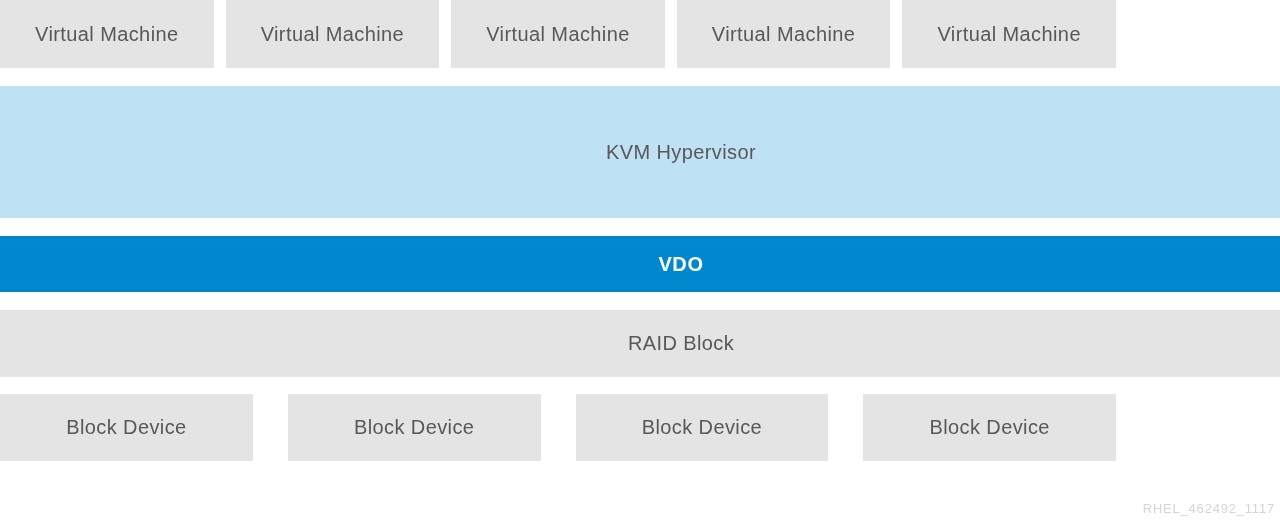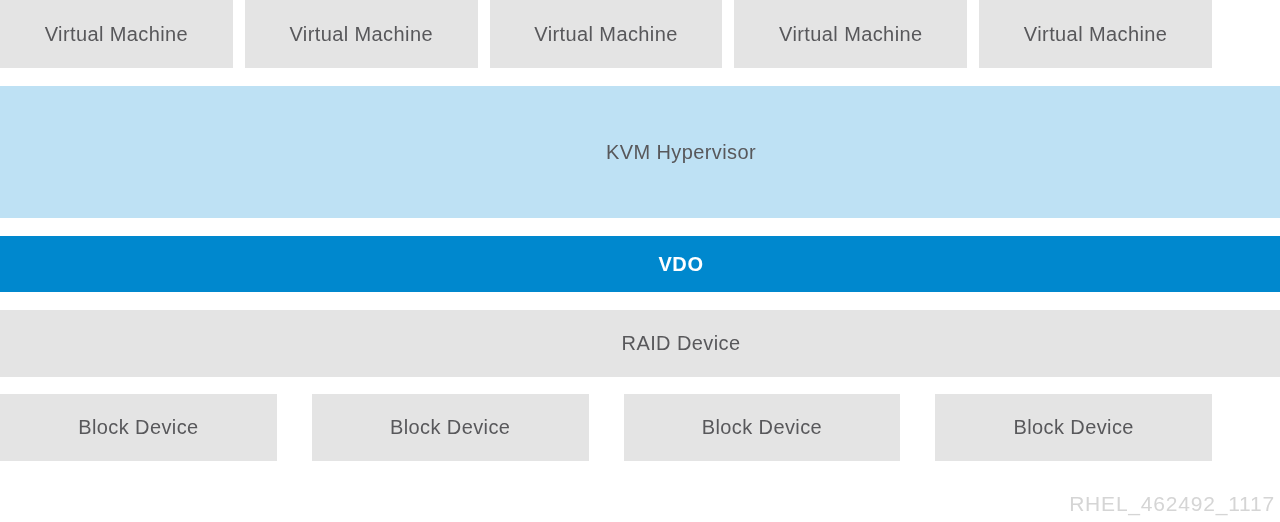--- a/index.html
+++ b/index.html
@@ -10,21 +10,21 @@
   .canvas {
     position: relative;
     width: 1280px;
     height: 522px;
     background: #ffffff;
     font-family: "Liberation Sans", "DejaVu Sans", sans-serif;
     overflow: hidden;
   }
   .row {
     display: flex;
-    width: 1212px;
+    width: 1116px;
   }
   .vm-row {
     gap: 12px;
     height: 68px;
   }
   .block-row {
     gap: 35px;
     height: 67px;
     margin-top: 17px;
   }
@@ -64,21 +64,21 @@
   .band-raid {
     margin-top: 18px;
     height: 67px;
     background: var(--box-gray, #e4e4e4);
   }
   .watermark {
     position: absolute;
     right: 5px;
     bottom: 6px;
     color: var(--watermark-gray, #d5d5d5);
-    font-size: 21px;
+    font-size: 13px;
     letter-spacing: 0.8px;
   }
 </style>
 </head>
 <body>
 
 <div class="canvas">
 
   <div class="row vm-row">
     <div class="box">
@@ -100,21 +100,21 @@
 
   <div class="band band-kvm">
     <span>KVM Hypervisor</span>
   </div>
 
   <div class="band band-vdo">
     <span>VDO</span>
   </div>
 
   <div class="band band-raid">
-    <span>RAID Device</span>
+    <span>RAID Block</span>
   </div>
 
   <div class="row block-row">
     <div class="box">
       <span>Block Device</span>
     </div>
     <div class="box">
       <span>Block Device</span>
     </div>
     <div class="box">

